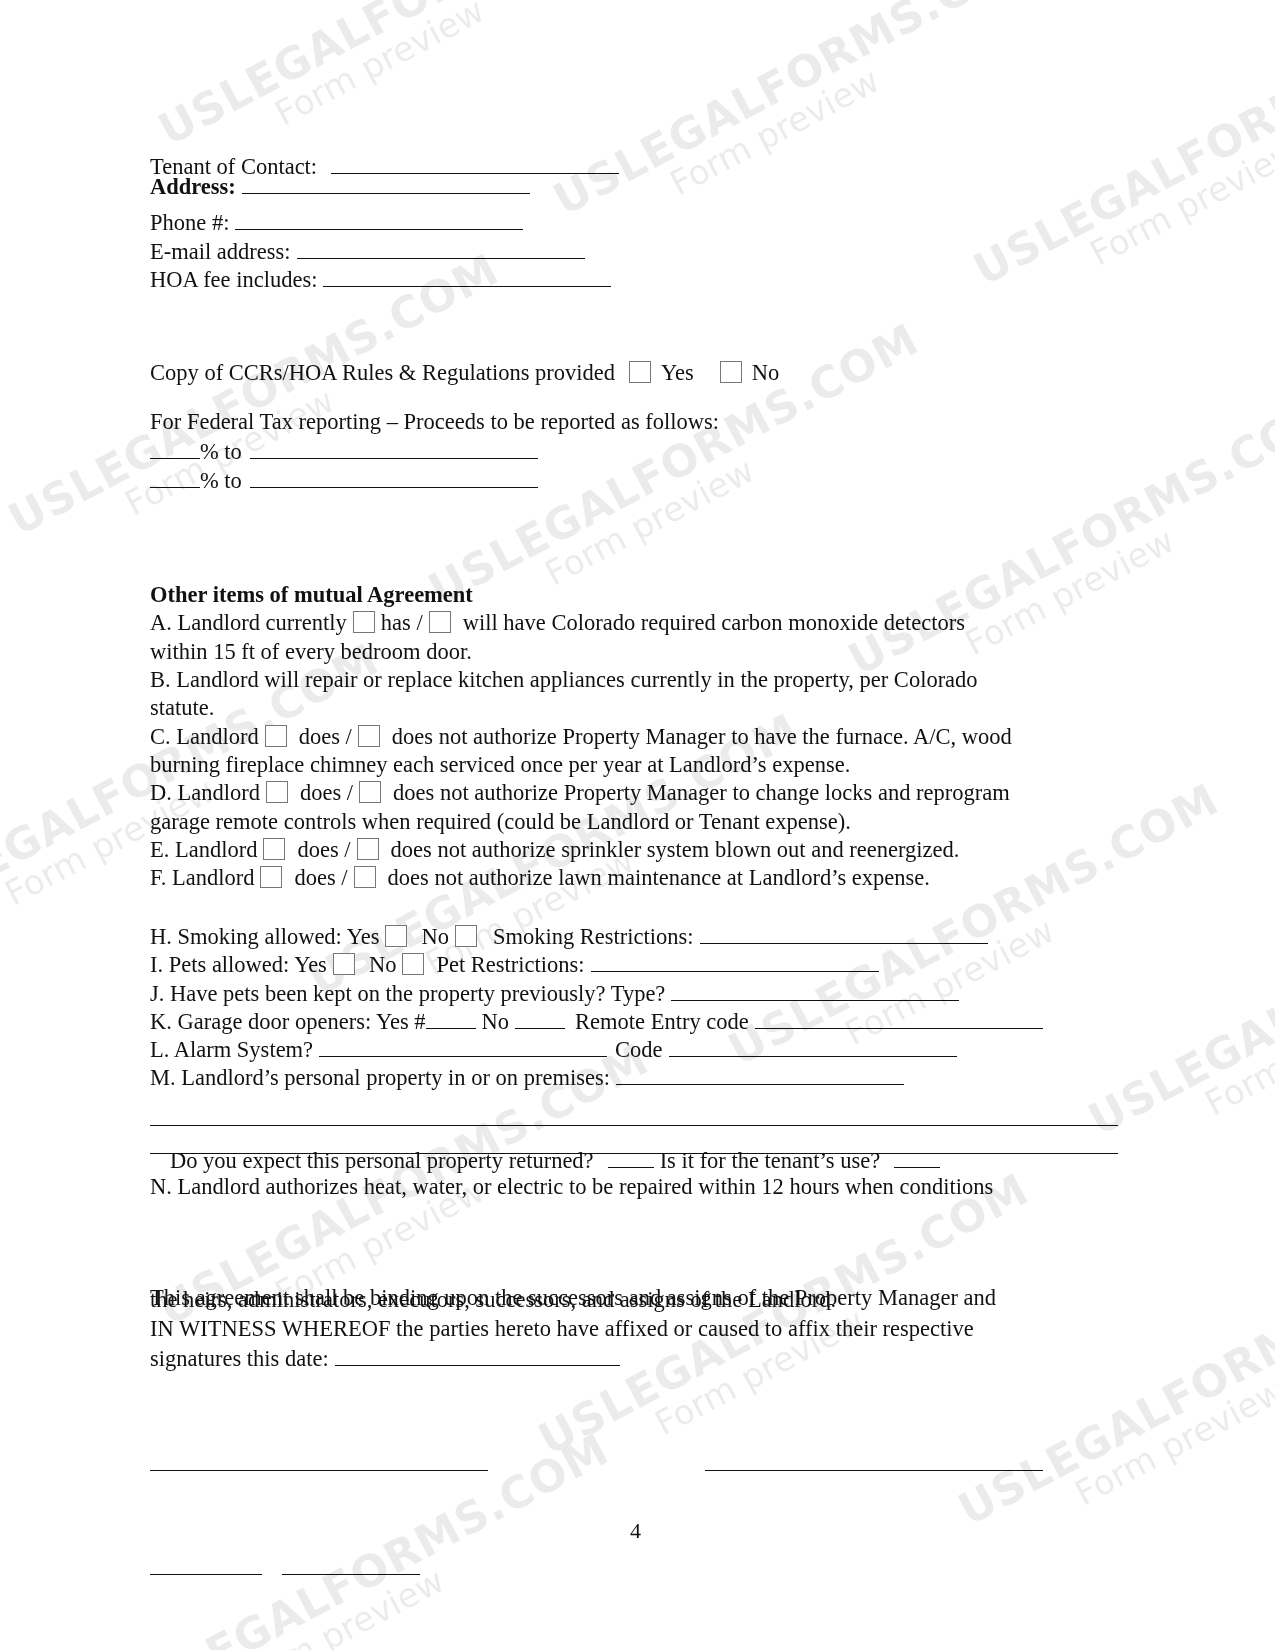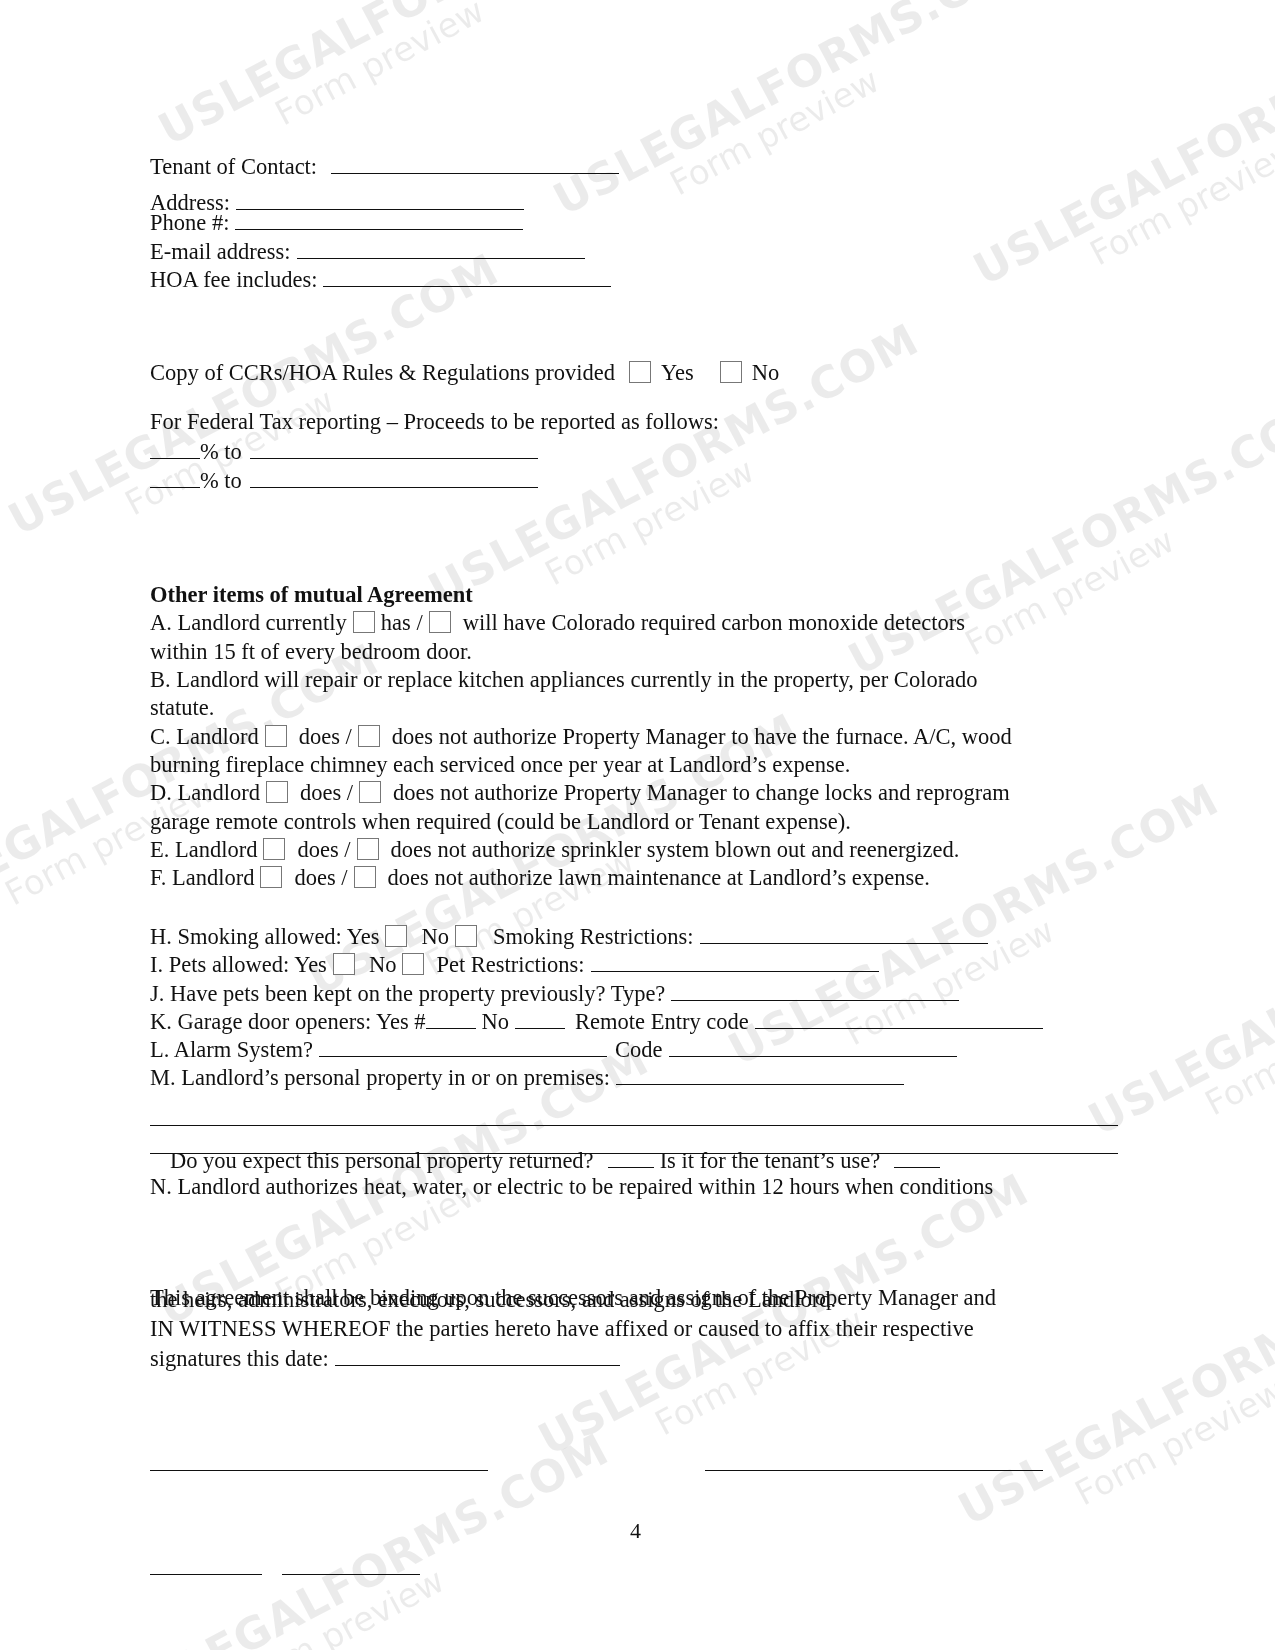--- a/index.html
+++ b/index.html
@@ -74,21 +74,21 @@
       <span class="small">Form preview</span>
     </div>
   <div class="wm" style="left:110px; top:1680px;">
       <span class="big">USLEGALFORMS.COM</span>
       <span class="small">Form preview</span>
     </div>
 
   <div class="line" style="top:151px;">
     <span>Tenant of Contact:</span><span class="blank" style="width:288px; margin-left:14px;"></span>
   </div>
-  <div class="line" style="top:187px;">
+  <div class="line" style="top:171px;font-weight:bold;">
     <span>Address:</span><span class="blank" style="width:288px;"></span>
   </div>
   <div class="line" style="top:207px;">
     <span>Phone #:</span><span class="blank" style="width:288px;"></span>
   </div>
   <div class="line" style="top:236px;">
     <span>E-mail address:</span><span class="blank" style="width:288px;"></span>
   </div>
   <div class="line" style="top:264px;">
     <span>HOA fee includes:</span><span class="blank" style="width:288px;"></span>

